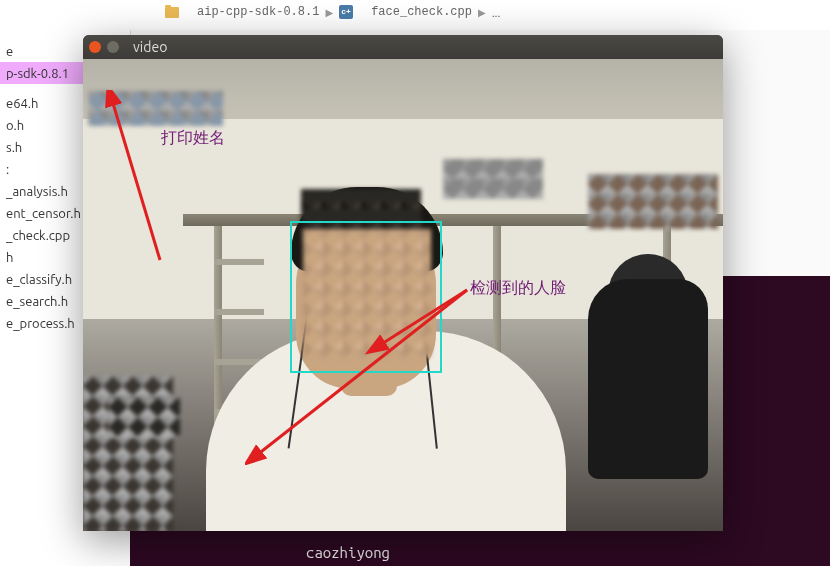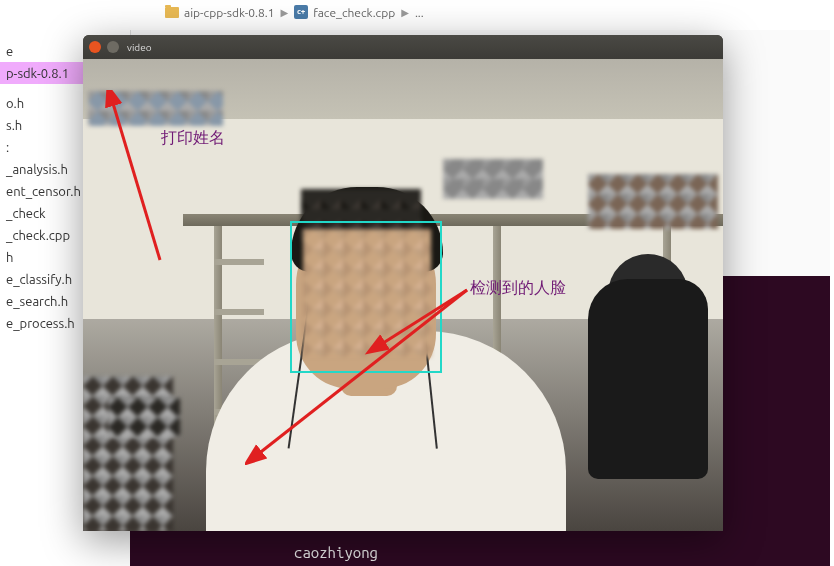--- a/index.html
+++ b/index.html
@@ -39,21 +39,22 @@
       left: 165px;
       display: flex;
       align-items: center;
       gap: 6px;
       color: #666;
       font-size: 12px;
     }
     .breadcrumb-item {
       display: flex;
       align-items: center;
-      gap: 5px;
+      gap: 18px;
+      font-family: Liberation Mono, monospace;
     }
     .breadcrumb-sep {
       color: #999;
       font-size: 10px;
     }
     .folder-icon {
       display: inline-block;
       width: 14px;
       height: 11px;
       background: #e8b954;
@@ -103,21 +104,21 @@
       font-size: 15px;
       padding: 8px;
     }
     .terminal-line {
       white-space: pre;
       line-height: 1.3;
     }
     .terminal-output {
       position: absolute;
       bottom: 4px;
-      left: 164px;
+      left: 176px;
     }
     .video-window {
       position: absolute;
       top: 35px;
       left: 83px;
       width: 640px;
       height: 496px;
       background: #3c3b37;
       border-radius: 6px 6px 0 0;
       box-shadow: 0 10px 40px rgba(0,0,0,0.4);
@@ -133,22 +134,22 @@
     }
     .window-btn {
       width: 12px;
       height: 12px;
       border-radius: 50%;
     }
     .btn-close { background: #e95420; }
     .btn-min { background: #6e6b63; }
     .window-title {
       color: #dcdcdc;
-      font-size: 10px;
-      margin-left: 2px;
+      font-size: 14px;
+      margin-left: 8px;
     }
     .video-content {
       position: relative;
       width: 100%;
       height: 472px;
       background: linear-gradient(180deg, #c8c5be 0%, #d4d1c8 30%, #b8b5ac 50%, #4a4540 100%);
       overflow: hidden;
     }
     .ceiling {
       position: absolute;
@@ -380,26 +381,26 @@
     <span>face_check.cpp</span>
   </span>
   <span class="breadcrumb-sep">▶</span>
   <span>...</span>
 </div>
 
 <div class="file-list">
     <div class="file-item">e</div>
     <div class="file-item highlighted">p-sdk-0.8.1</div>
     <div class="file-item"></div>
+    <div class="file-item">e64.h</div>
     <div class="file-item">o.h</div>
     <div class="file-item">s.h</div>
     <div class="file-item">:</div>
     <div class="file-item">_analysis.h</div>
     <div class="file-item">ent_censor.h</div>
-    <div class="file-item">_check</div>
     <div class="file-item">_check.cpp</div>
     <div class="file-item">h</div>
     <div class="file-item">e_classify.h</div>
     <div class="file-item">e_search.h</div>
     <div class="file-item">e_process.h</div>
     <div class="file-item"></div>
     <div class="file-item"></div>
   </div>
 
 <div class="editor-panel"></div>

